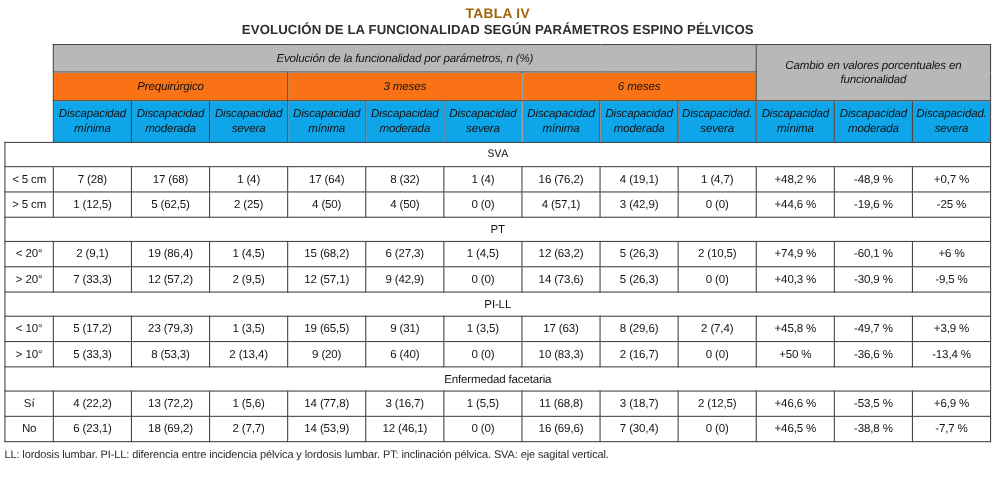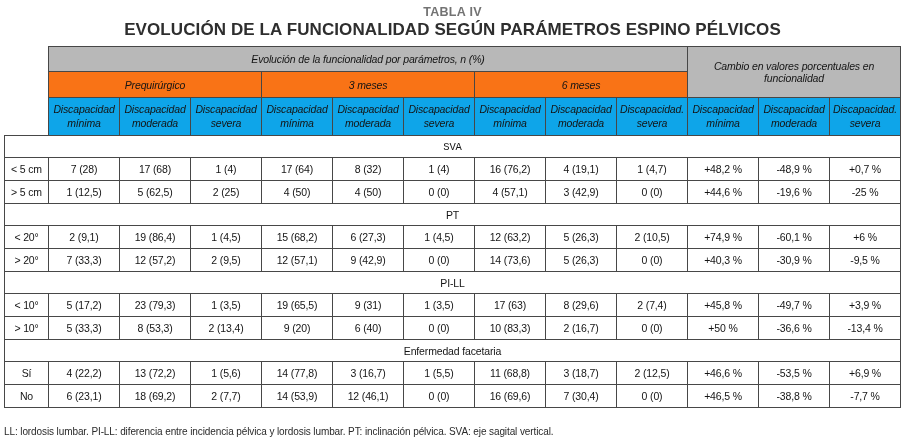--- a/index.html
+++ b/index.html
@@ -12,27 +12,27 @@
   }
   .page {
     width: 897px;
     padding: 3px 4px 2px 4px;
   }
   .title {
     text-align: center;
     font-weight: bold;
     font-size: 12.5px;
     letter-spacing: 0.3px;
-    color: #737373;
+    color: #a16207;
     margin-top: 2px;
   }
   .subtitle {
     text-align: center;
     font-weight: bold;
-    font-size: 17px;
+    font-size: 12px;
     letter-spacing: 0.1px;
     color: #2e2e2e;
     margin: 1px 0 6px 0;
   }
   table.tbl {
     border-collapse: collapse;
     table-layout: fixed;
     width: 897px;
     border-radius: 25px;
   }
@@ -65,21 +65,21 @@
   }
   .data-row td { height: 18px; }
   .bt  { border-top: 2px solid #000000; }
   .bt2 { border-top: 2px solid #000000; font-family: Liberation Mono, monospace; }
   .bl  { border-left: 2px solid #000000; }
   .br  { border-right: 2px solid #000000; }
   .bb  { border-bottom: 3px solid #000000; }
   .footnote {
     font-size: 10px;
     color: #2a2a2a;
-    margin-top: 18px;
+    margin-top: 6px;
     letter-spacing: -0.1px;
   }
 </style>
 </head>
 <body>
 
 <div class="page">
   <div class="title">TABLA IV</div>
   <div class="subtitle">EVOLUCIÓN DE LA FUNCIONALIDAD SEGÚN PARÁMETROS ESPINO PÉLVICOS</div>
 

